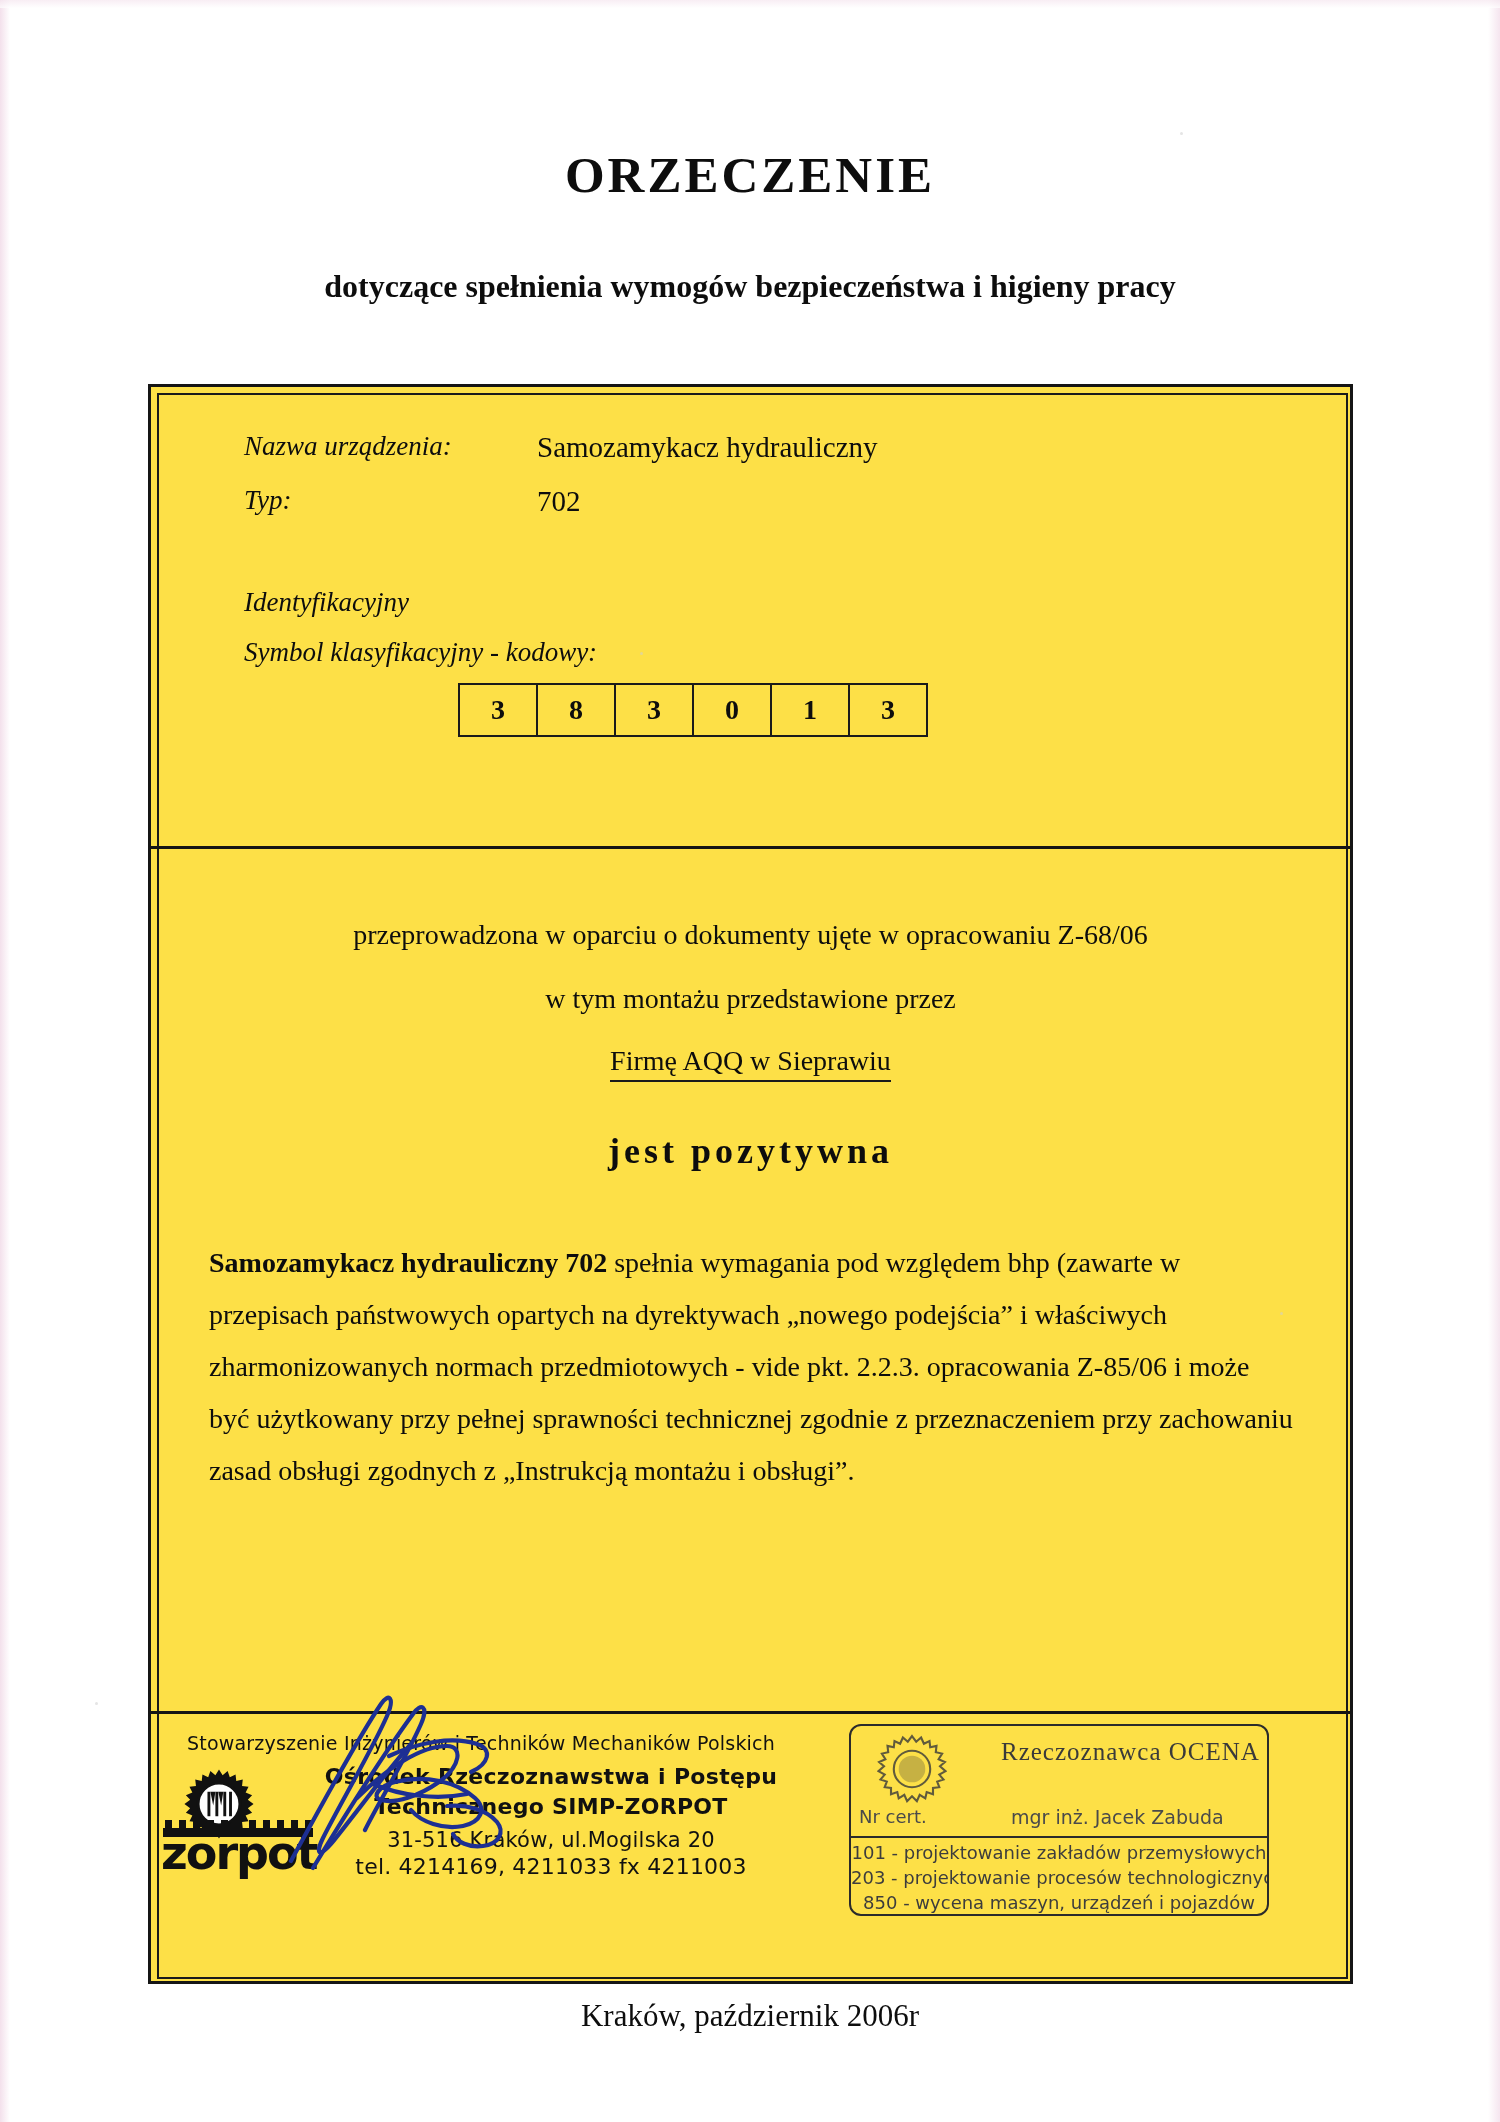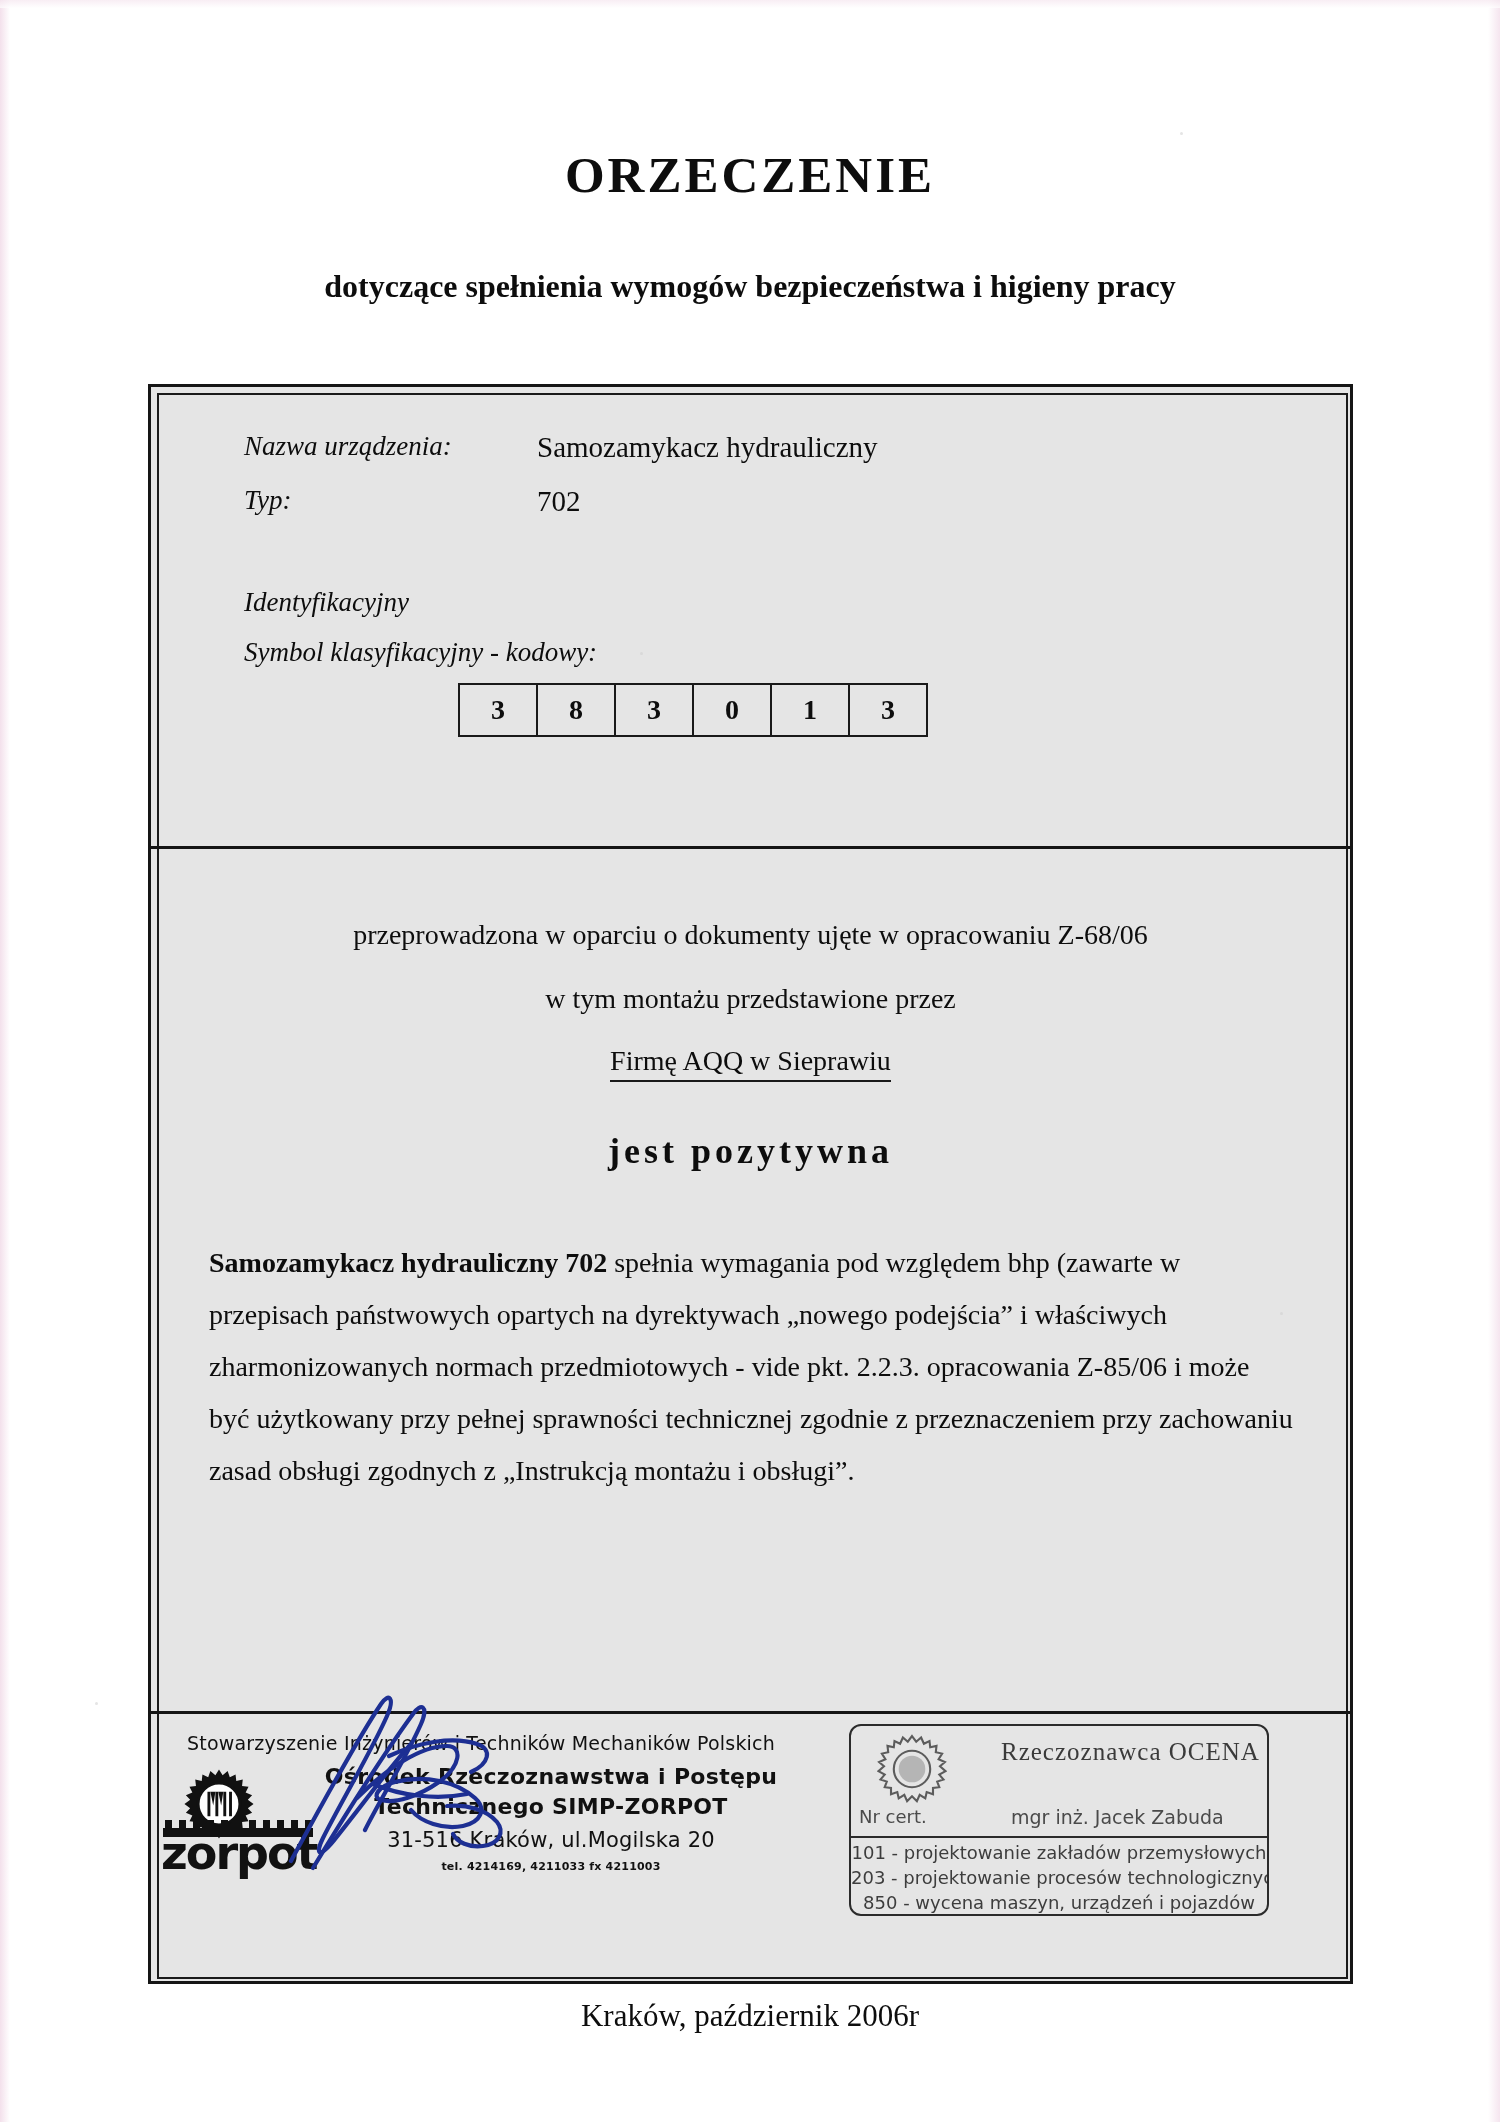--- a/index.html
+++ b/index.html
@@ -66,21 +66,21 @@
 
   
   .frame {
     position: absolute;
     top: 372px;
     left: 148px;
     width: 1205px;
     height: 1600px;
     border: 3px solid #151515;
     box-sizing: border-box;
-    background: #e5e5e5;
+    background: #fde047;
   }
   .frame-inner {
     position: absolute;
     top: 6px; left: 6px;
     width: 1191px;
     height: 1586px;
     border: 2px solid #1a1a1a;
     box-sizing: border-box;
   }
 
@@ -250,23 +250,23 @@
     line-height: 30px;
     letter-spacing: .3px;
   }
   .org-addr {
     font-size: 21px;
     line-height: 30px;
     margin-top: 3px;
     letter-spacing: .2px;
   }
   .org-tel {
-    font-size: 11px;
+    font-size: 22px;
     line-height: 24px;
-    font-weight: bold;
+    font-weight: normal;
     letter-spacing: .2px;
   }
 
   
   .logo-wrap {
     position: absolute;
     top: 36px;
     left: 10px;
     width: 160px;
     height: 120px;

